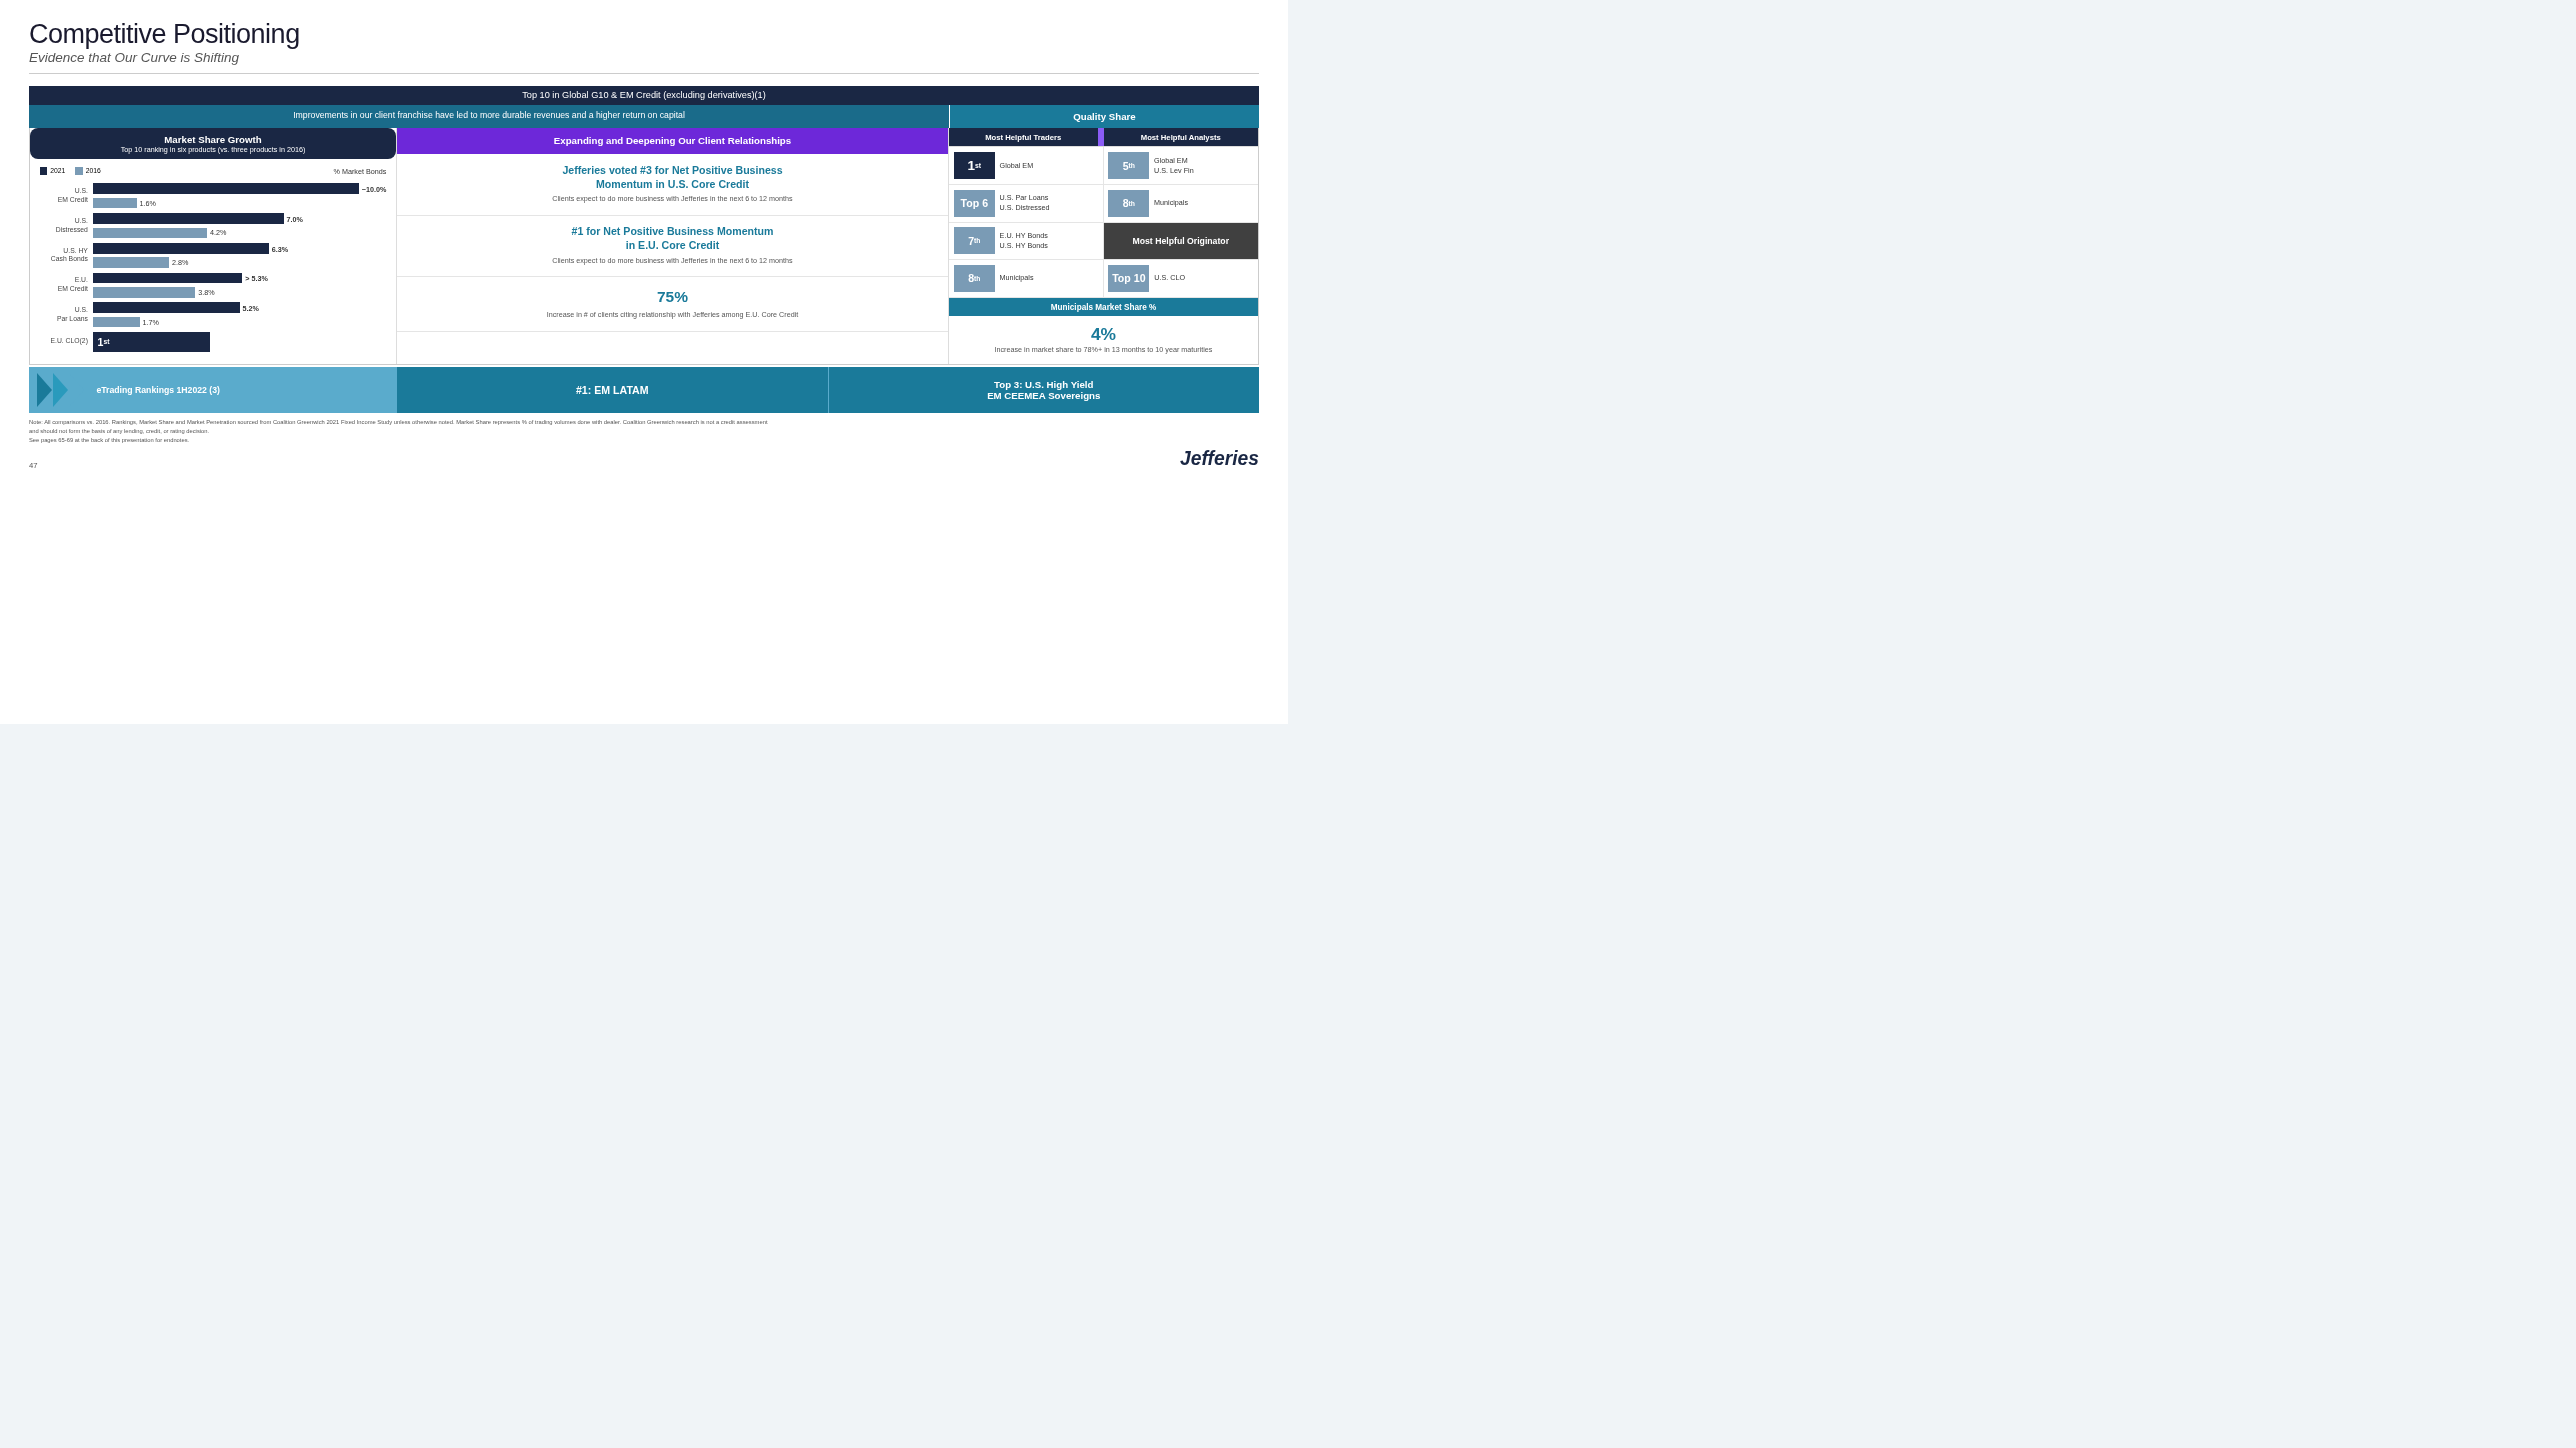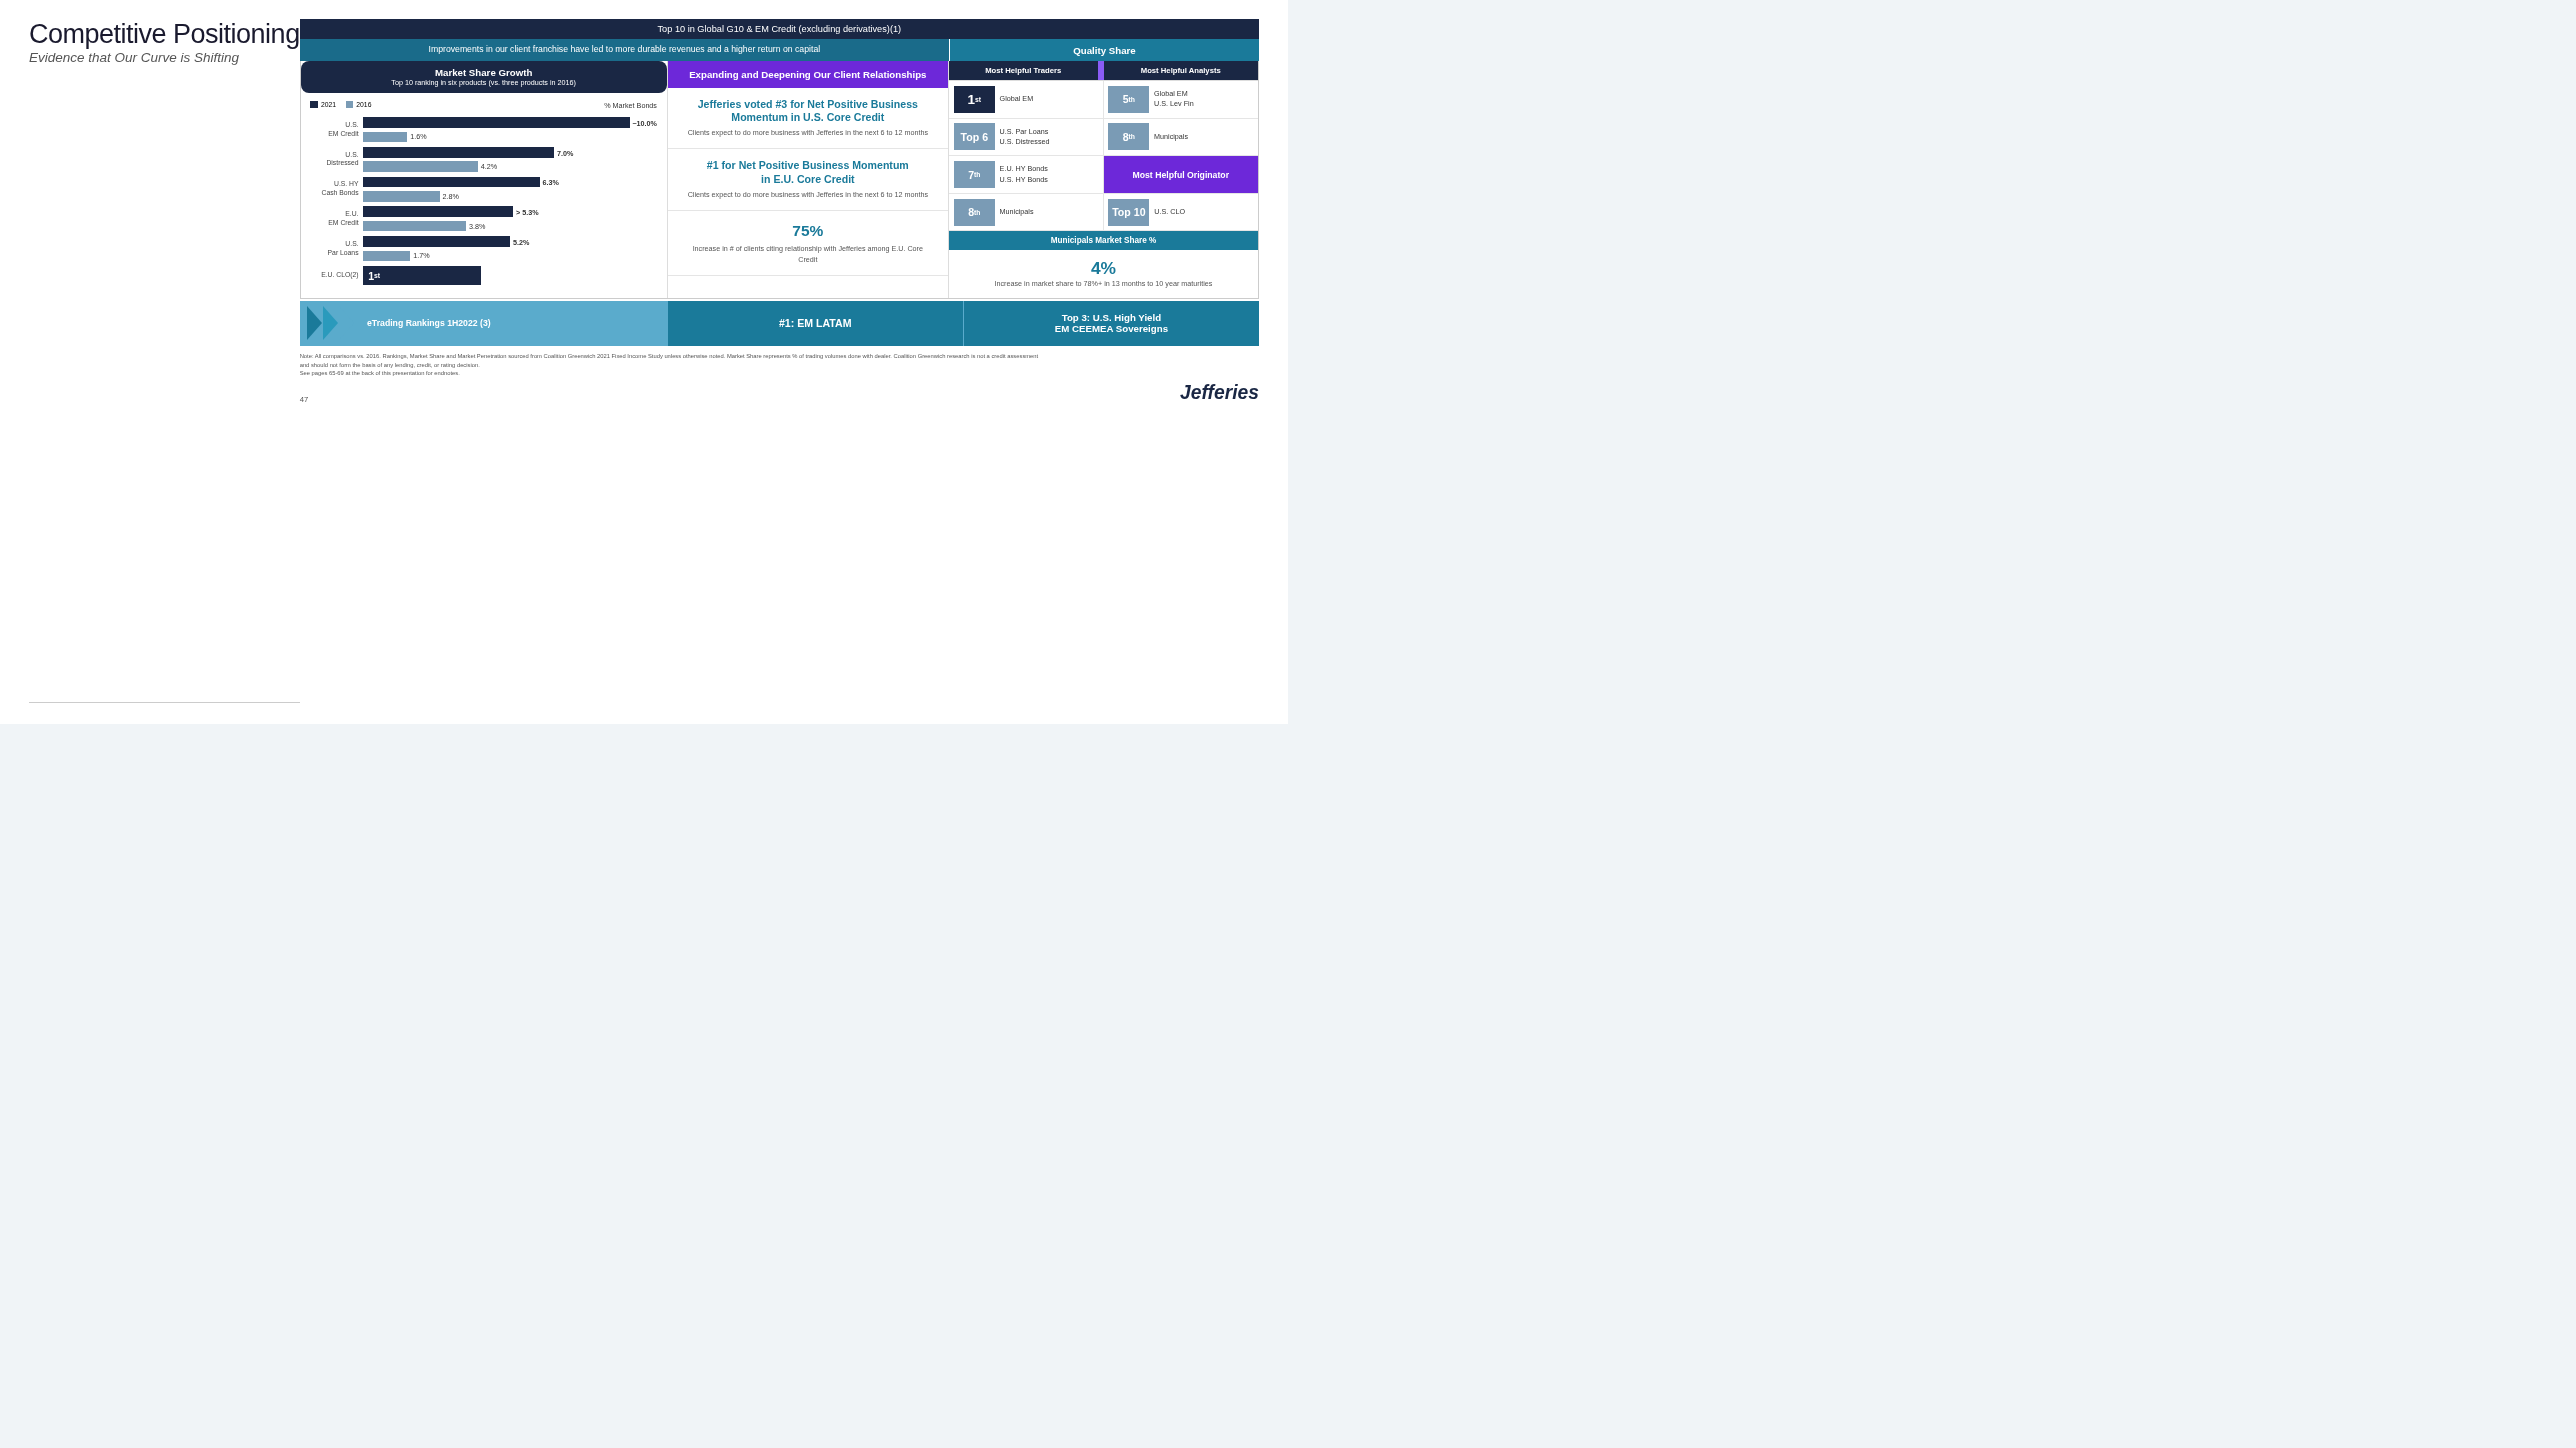--- a/index.html
+++ b/index.html
@@ -10,21 +10,21 @@
       min-height: 724px;
       transform-origin: top left;
       font-size: 7.7px;
     }
     .page {
       background: white;
       width: 1288px;
       min-height: 724px;
       padding: 19.3px 29px 9.7px 29px;
       display: flex;
-      flex-direction: row;
+      flex-direction: column;
     }
     .header {
       margin-bottom: 11.6px;
       border-bottom: 1px solid #ccc;
       padding-bottom: 7.7px;
     }
     .header h1 {
       font-size: 27px;
       font-weight: 300;
       color: #1a1a2e;
@@ -341,21 +341,21 @@
                 <div style="min-width: 41px; min-height: 27px; background: rgb(122, 155, 181); color: white; font-weight: 700; display: flex; align-items: center; justify-content: center; margin-right: 4.8px; padding: 2.9px 3.9px; font-size: 10.6px;">8<sup style="font-size:6.8px;">th</sup></div>
                 <div style="font-size: 7.2px; color: rgb(51, 51, 51); line-height: 1.4; white-space: pre-line;">Municipals</div>
               </div>
             </div>
             <div style="display: grid; grid-template-columns: 1fr 1fr; border-bottom: 1px solid rgb(229, 229, 229);">
               <div style="display: flex; align-items: center; padding: 4.8px; border-right: 1px solid rgb(229, 229, 229);">
                 <div style="min-width: 41px; min-height: 27px; background: rgb(122, 155, 181); color: white; font-weight: 700; display: flex; align-items: center; justify-content: center; margin-right: 4.8px; padding: 2.9px 3.9px; font-size: 10.6px;">7<sup style="font-size:6.8px;">th</sup></div>
                 <div style="font-size: 7.2px; color: rgb(51, 51, 51); line-height: 1.4; white-space: pre-line;">E.U. HY Bonds
 U.S. HY Bonds</div>
               </div>
-              <div style="display: flex; align-items: center; padding: 9px; background: #6d28d9;">
+              <div style="display: flex; align-items: center; padding: 9px; background: #404040;">
                 <div style="font-size: 8.7px; color: white; font-weight: 700; width: 100%; text-align: center;">Most Helpful Originator</div>
               </div>
             </div>
             <div style="display: grid; grid-template-columns: 1fr 1fr; border-bottom: 1px solid rgb(229, 229, 229);">
               <div style="display: flex; align-items: center; padding: 4.8px; border-right: 1px solid rgb(229, 229, 229);">
                 <div style="min-width: 41px; min-height: 27px; background: rgb(122, 155, 181); color: white; font-weight: 700; display: flex; align-items: center; justify-content: center; margin-right: 4.8px; padding: 2.9px 3.9px; font-size: 10.6px;">8<sup style="font-size:6.8px;">th</sup></div>
                 <div style="font-size: 7.2px; color: rgb(51, 51, 51); line-height: 1.4; white-space: pre-line;">Municipals</div>
               </div>
               <div style="display: flex; align-items: center; padding: 4.8px;">
                 <div style="min-width: 41px; min-height: 27px; background: rgb(122, 155, 181); color: white; font-weight: 700; display: flex; align-items: center; justify-content: center; margin-right: 4.8px; padding: 2.9px 3.9px; font-size: 10.6px;">Top 10</div>

